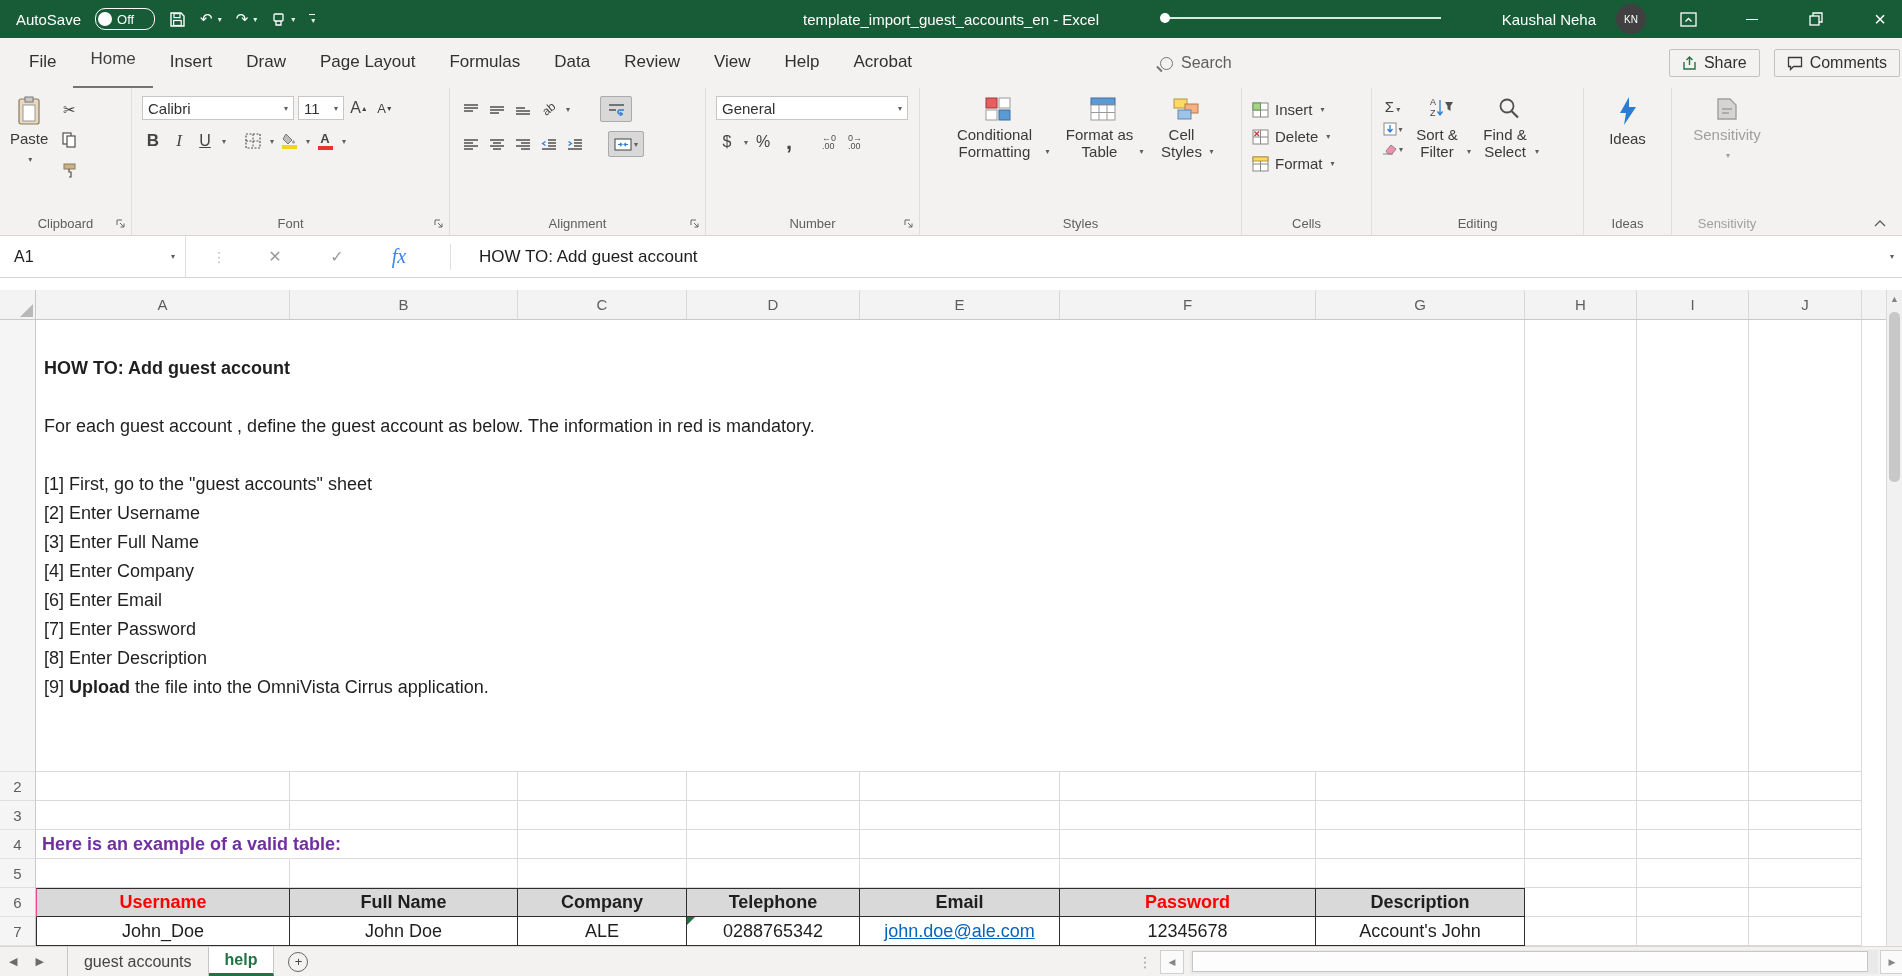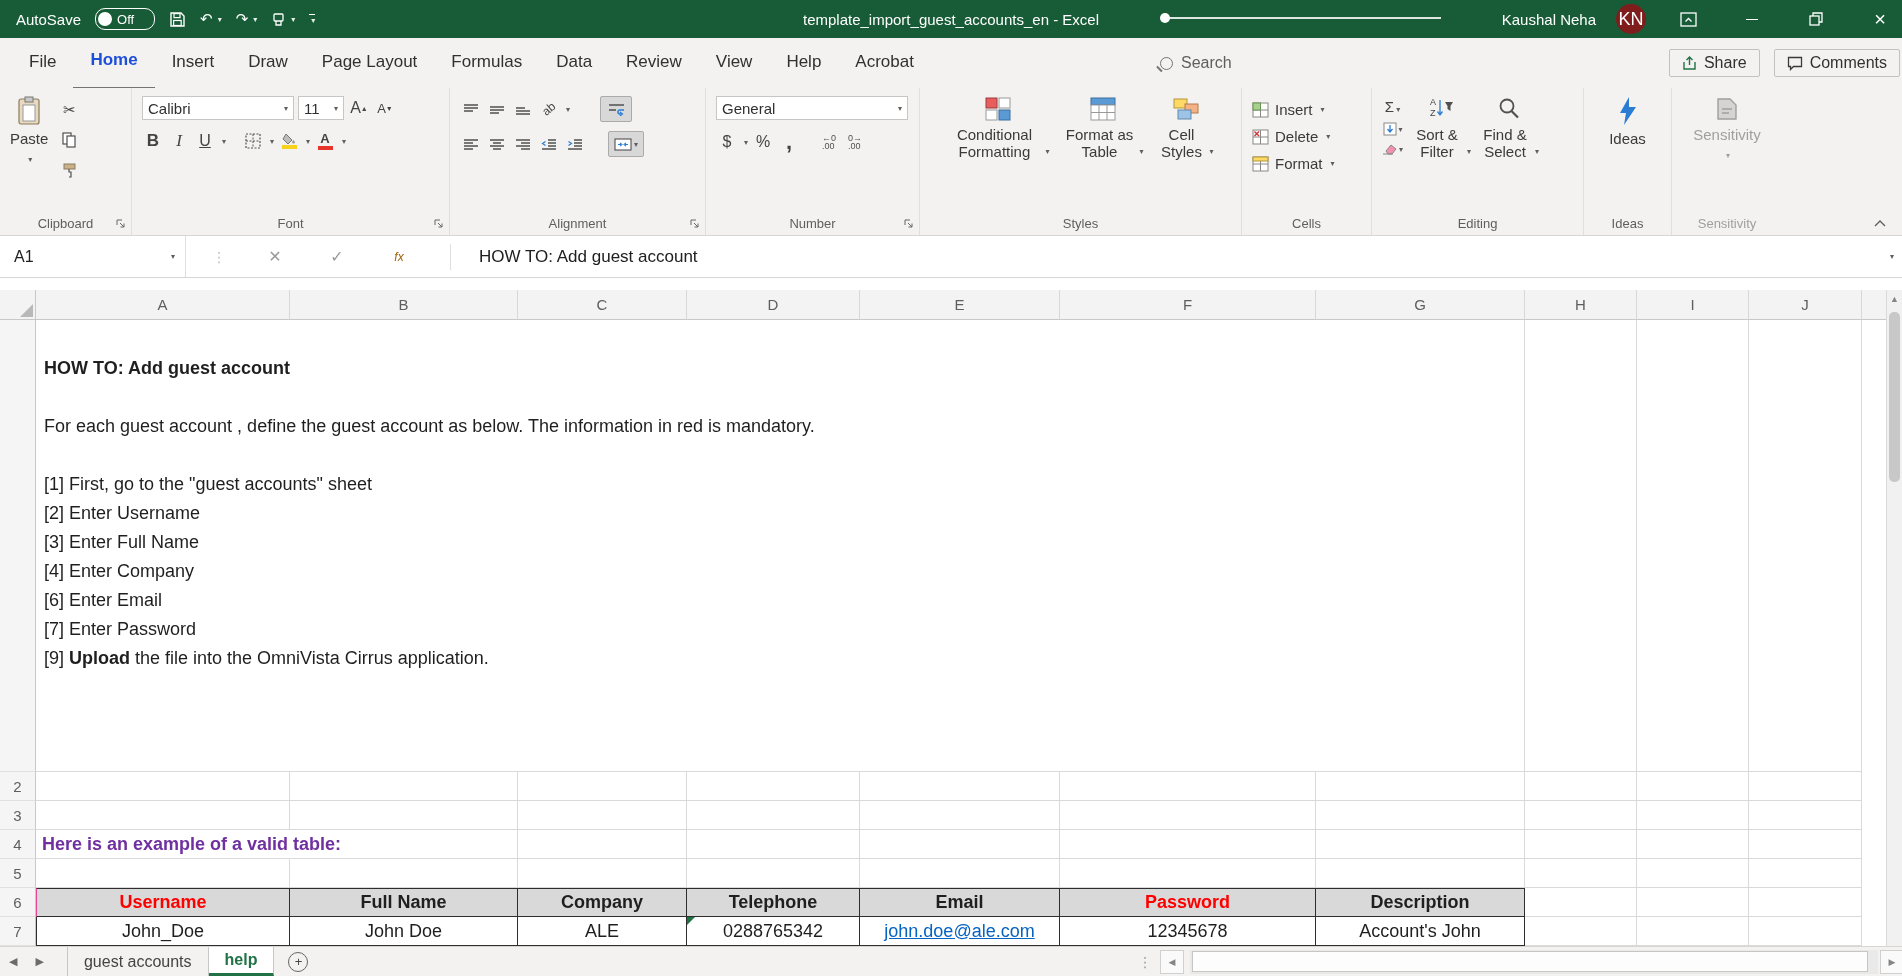--- a/index.html
+++ b/index.html
@@ -12,29 +12,29 @@
   .pill{width:58px;height:20px;border:1px solid #fff;border-radius:10px;display:flex;align-items:center;}
   .pill .knob{width:14px;height:14px;border-radius:50%;background:#fff;margin-left:2px;}
   .pill .pill-txt{color:#fff;font-size:13px;margin-left:5px;}
   .qat{display:flex;align-items:center;gap:3px;color:#fff;}
   .dd{font-size:8px;color:#605E5C;margin-left:2px;}
   .dd.w{color:rgba(255,255,255,.9);}
   .tb-title{position:absolute;left:0;right:0;text-align:center;font-size:15px;color:#fff;pointer-events:none;}
   .tb-artifact{position:absolute;left:1163px;top:17px;width:278px;height:2px;background:rgba(255,255,255,.85);}
   .tb-artifact .kn{position:absolute;left:-3px;top:-4px;width:10px;height:10px;border-radius:50%;background:#fff;}
   .tb-right{position:absolute;right:0;top:0;height:38px;display:flex;align-items:center;gap:20px;}
-  .avatar{width:30px;height:30px;border-radius:50%;background:#7f1d1d;color:#fff;font-size:18px;
+  .avatar{width:30px;height:30px;border-radius:50%;background:#404040;color:#fff;font-size:10px;
           display:flex;align-items:center;justify-content:center;}
   .wctl{width:44px;height:38px;display:flex;align-items:center;justify-content:center;}
   .min-glyph{width:12px;border-top:1.6px solid #fff;}
   .close-glyph{font-size:20px;color:#fff;line-height:1;}
   
   .menubar{position:absolute;left:0;top:38px;width:1902px;height:50px;background:#F3F2F1;display:flex;align-items:center;}
   .mtab{padding:0 17px;height:50px;line-height:48px;font-size:17px;color:#323130;}
-  .mtab.active{color:#1d4ed8;font-weight:bold;border-bottom:3px solid #737373;line-height:45px;}
+  .mtab.active{color:#404040;font-weight:normal;border-bottom:5px solid #737373;line-height:45px;}
   .searchbox{position:absolute;left:1160px;display:flex;align-items:center;gap:8px;color:#605E5C;font-size:16px;}
   .mag{width:11px;height:11px;border:1.8px solid #767573;border-radius:50%;position:relative;}
   .mag::after{content:"";position:absolute;left:-5px;top:10px;width:7px;height:1.8px;background:#767573;transform:rotate(45deg);}
   .mb-right{position:absolute;right:14px;display:flex;gap:14px;}
   .mb-btn{display:flex;align-items:center;gap:7px;border:1px solid #C3C1BF;border-radius:2px;
           padding:4px 12px;font-size:16px;color:#323130;background:transparent;}
   
   .ribbon{position:absolute;left:0;top:88px;width:1902px;height:148px;background:#F3F2F1;
           border-bottom:1px solid #D8D6D4;display:flex;box-sizing:border-box;}
   .rgroup{position:relative;border-right:1px solid #E1DFDD;box-sizing:border-box;padding:8px 10px 26px;flex:none;}
@@ -56,21 +56,21 @@
   .gray *{color:#A19F9D !important;stroke:#A19F9D !important;}
   .ribbon-collapse{position:absolute;right:16px;bottom:8px;}
   
   .fbar{position:absolute;left:0;top:236px;width:1902px;height:42px;background:#fff;
         border-bottom:1px solid #D8D6D4;display:flex;align-items:center;box-sizing:border-box;gap:16px;}
   .namebox{width:186px;height:100%;display:flex;align-items:center;padding-left:14px;box-sizing:border-box;
            border-right:1px solid #E1DFDD;font-size:16px;color:#202020;}
   .namebox .dd{margin-left:auto;margin-right:10px;}
   .fb-dots{color:#bdbdbd;font-size:14px;margin:0 10px;}
   .fb-btn{width:46px;text-align:center;font-size:16px;color:#9a9a9a;}
-  .fx{font-family:Liberation Sans, sans-serif;font-style:italic;color:#a16207;font-size:12px;}
+  .fx{font-family:Liberation Serif, serif;font-style:italic;color:#3b82f6;font-size:20px;}
   .fb-sep{width:1px;height:26px;background:#E1DFDD;margin:0 12px;}
   .fb-text{font-size:17px;color:#202020;}
   .fb-expand{position:absolute;right:8px;}
   
   .sheet{position:absolute;left:0;top:290px;width:1902px;height:656px;background:#fff;font-size:18px;}
   .colheads{display:flex;height:30px;}
   .corner{width:36px;height:30px;background:#F3F3F3;border-right:1px solid #C8C8C8;border-bottom:1px solid #C8C8C8;
           box-sizing:border-box;position:relative;}
   .corner .tri{position:absolute;right:2px;bottom:2px;width:0;height:0;
                border-left:13px solid transparent;border-bottom:13px solid #B8B8B8;}
@@ -594,20 +594,21 @@
       <div class="cellline bold">HOW TO: Add guest account</div>
       <div class="cellline"></div>
       <div class="cellline">For each guest account , define the guest account as below.  The information in red is mandatory.</div>
       <div class="cellline"></div>
       <div class="cellline">[1] First, go to the "guest accounts" sheet</div>
       <div class="cellline">[2] Enter Username</div>
       <div class="cellline">[3] Enter Full Name</div>
       <div class="cellline">[4] Enter Company</div>
       <div class="cellline">[6] Enter Email</div>
       <div class="cellline">[7] Enter Password</div>
+      <div class="cellline">[8] Enter Description</div>
       <div class="cellline"><span>[9] </span><b>Upload</b><span> the file into the OmniVista Cirrus application.</span></div>
     </div>
     <div class="cell cw7"></div>
     <div class="cell cw8"></div>
     <div class="cell cw9"></div>
   </div>
 
   <div class="grow">
     <div class="rh">2</div>
     <div class="cell cw0"></div>

